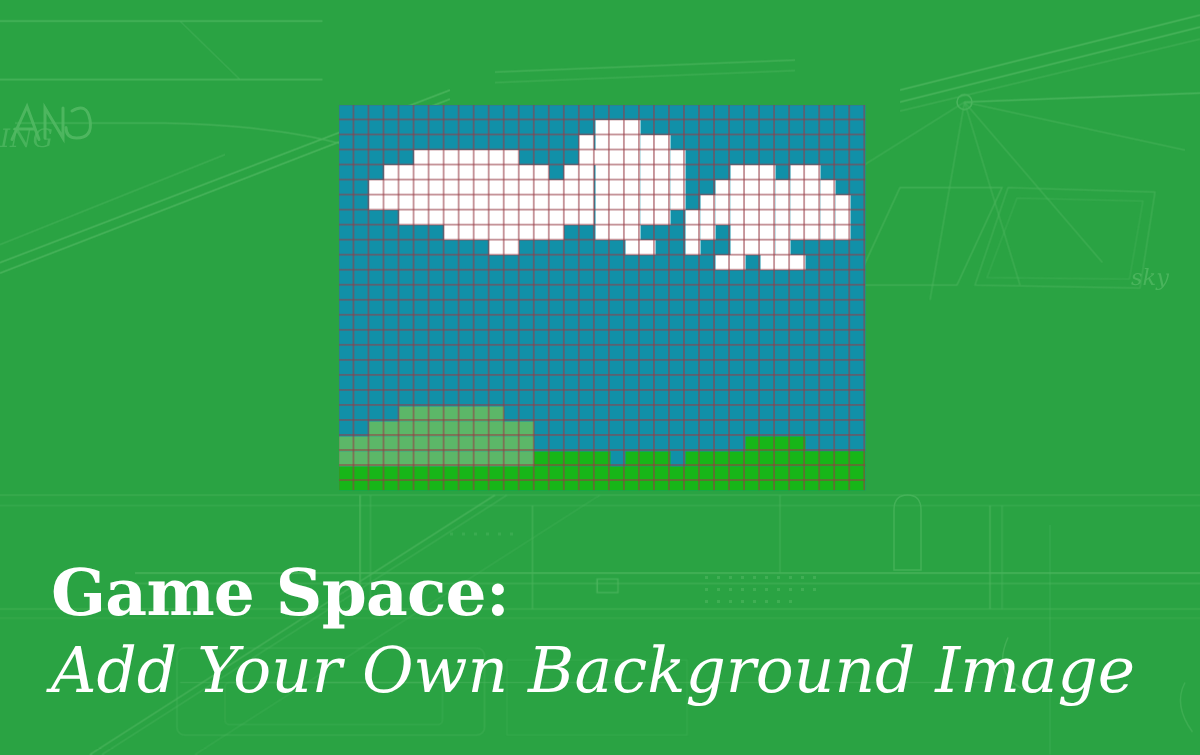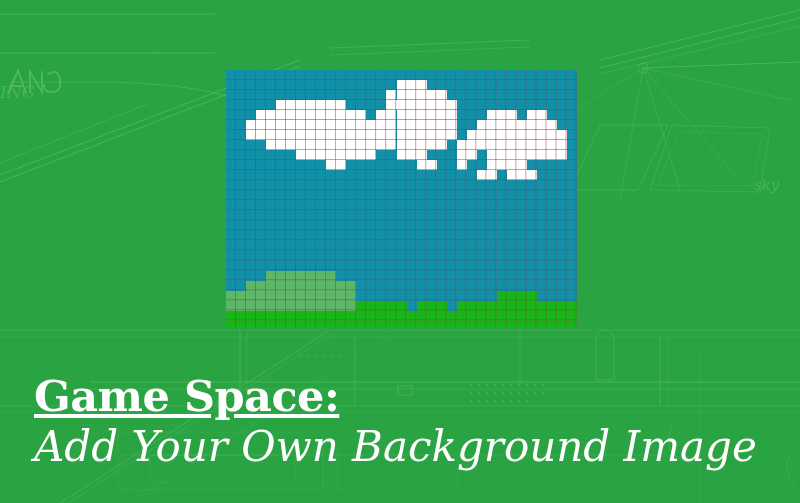--- a/index.html
+++ b/index.html
@@ -77,21 +77,20 @@
     width: 740px;
   }
   #page-title {
     margin: 0;
     font-family: "DejaVu Serif", serif;
     font-weight: bold;
     font-size: 43px;
     line-height: 48px;
     letter-spacing: -0.5px;
     color: #ffffff;
-    text-decoration: underline;
   }
   #page-subtitle {
     margin: 0;
     margin-top: 2px;
     font-family: "DejaVu Serif", serif;
     font-style: italic;
     font-weight: normal;
     font-size: 42px;
     line-height: 50px;
     letter-spacing: 0px;

